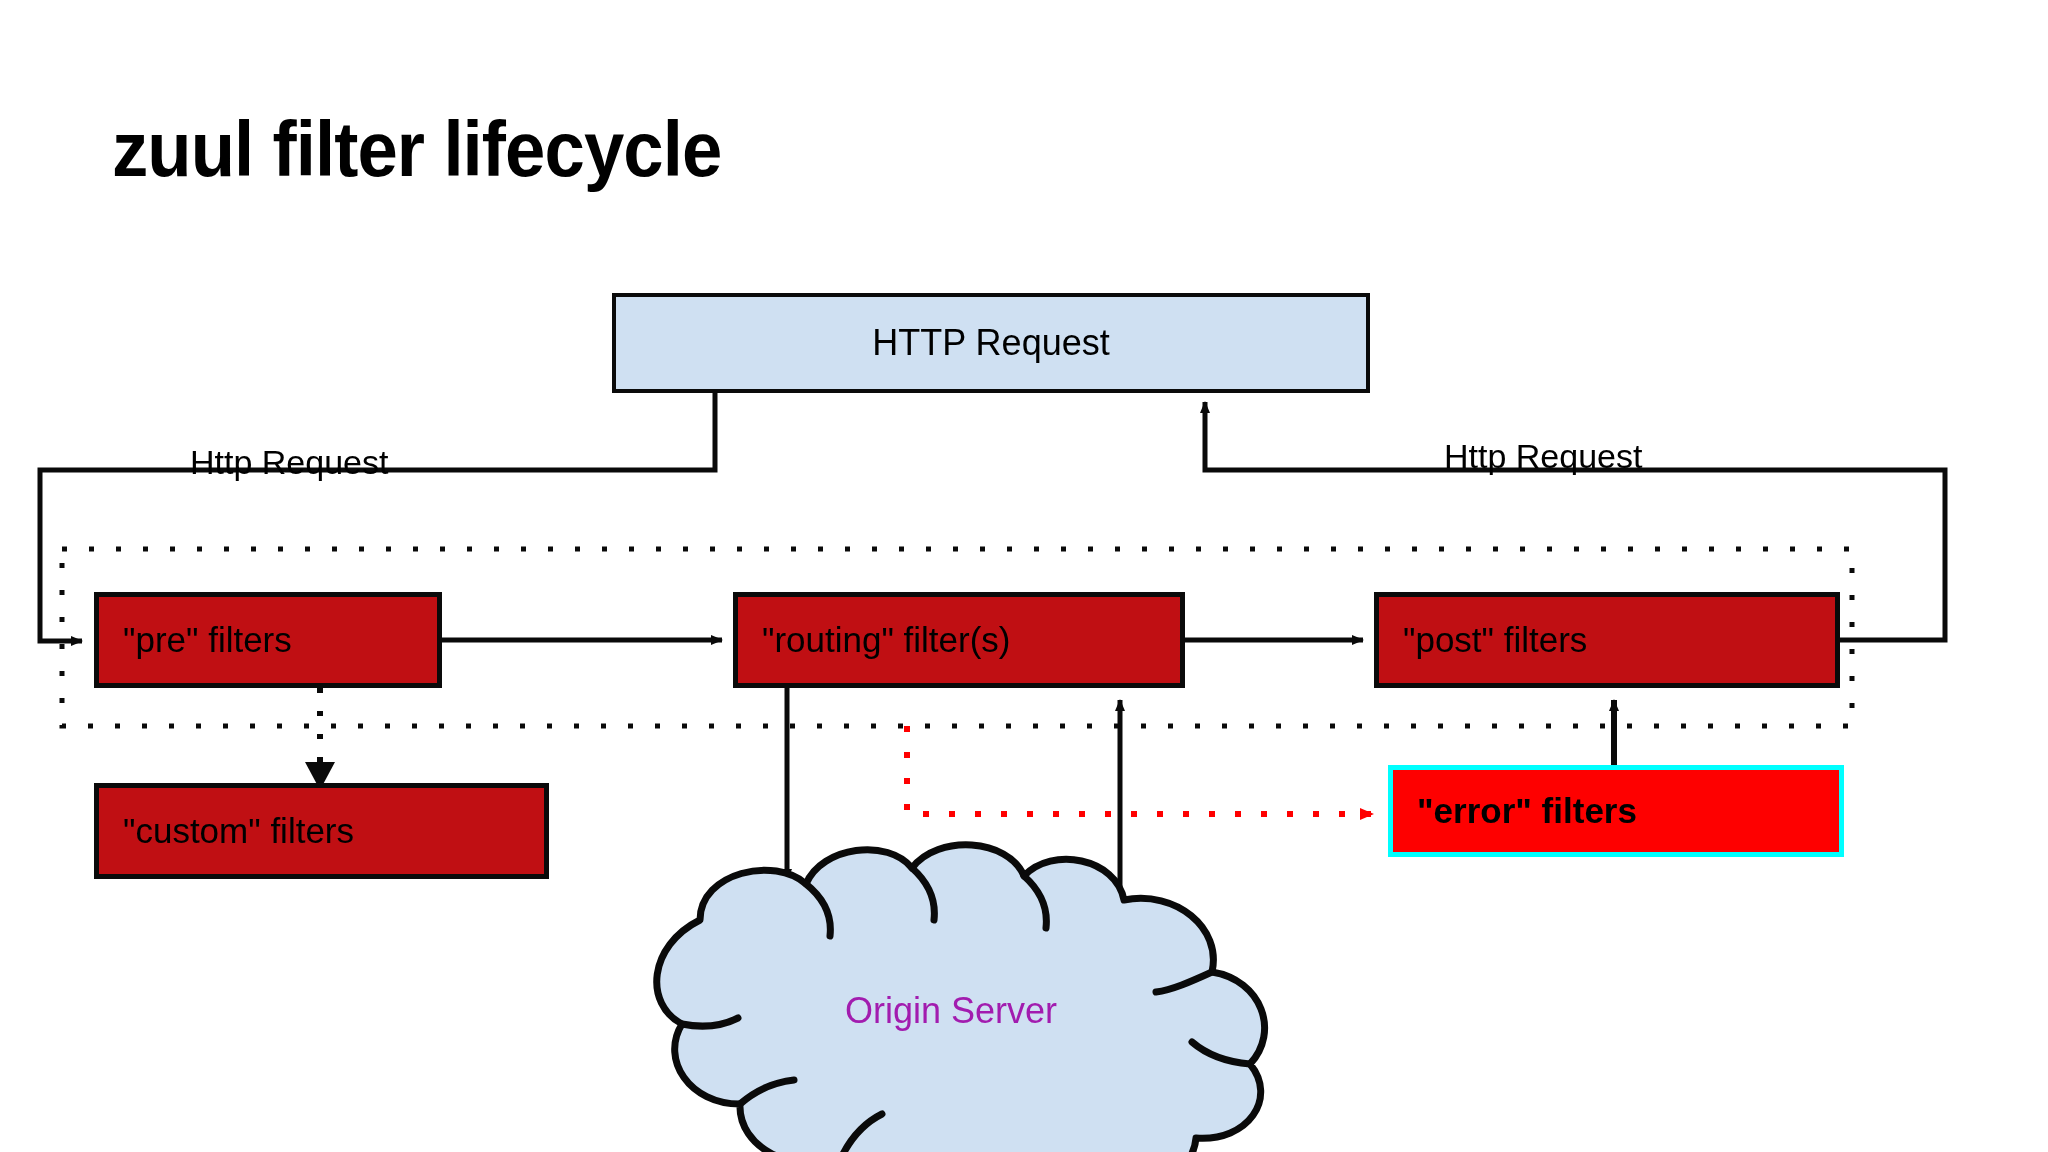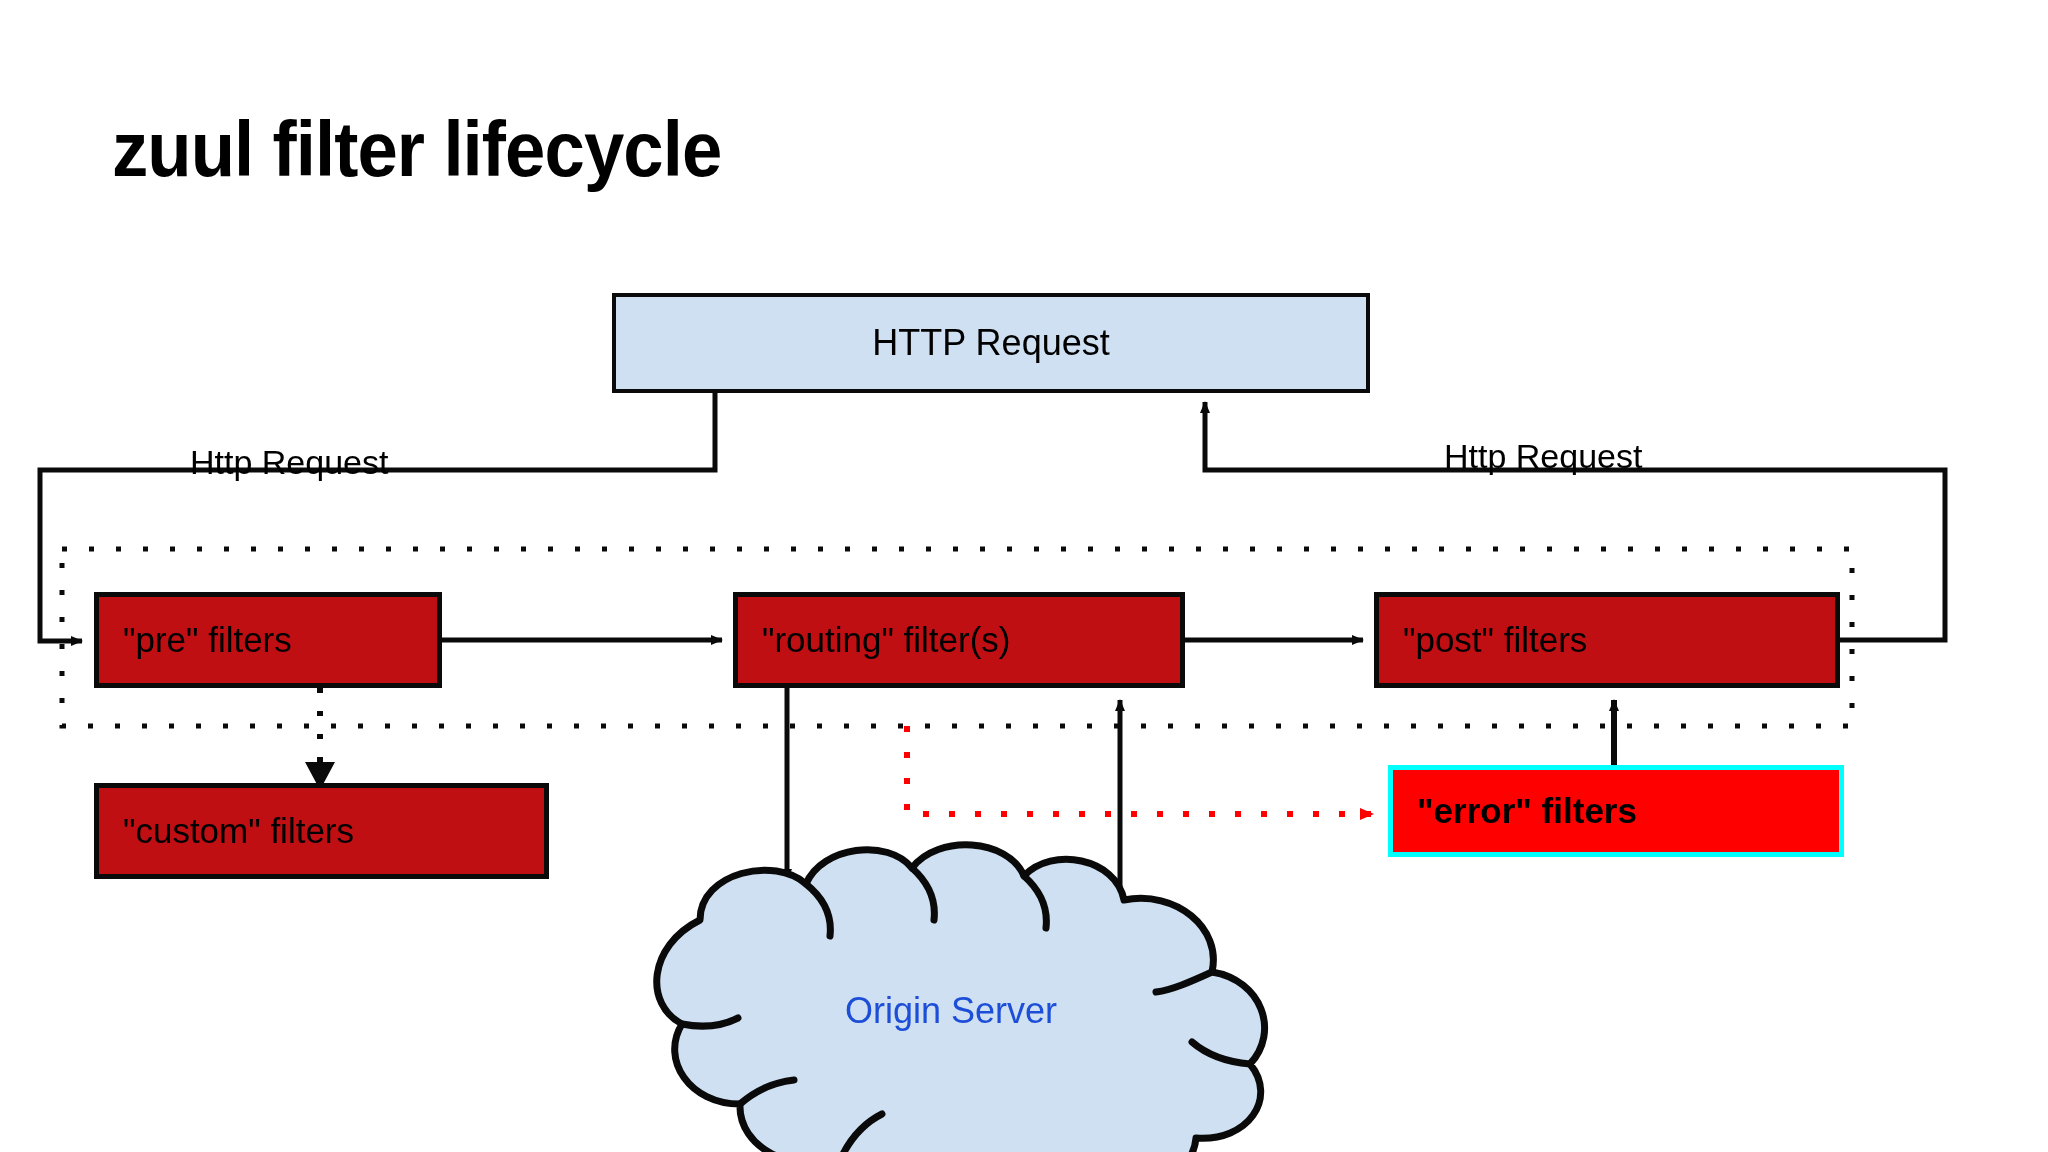--- a/index.html
+++ b/index.html
@@ -90,21 +90,21 @@
   }
   .label-req  { left: 190px;  top: 443px; }
   .label-resp { left: 1444px; top: 437px; }
   .cloud-label {
     position: absolute;
     left: 0;
     top: 990px;
     width: 2048px;
     text-align: center;
     font-size: 36px;
-    color: #1d4ed8;
+    color: #a21caf;
     pointer-events: none;
   }
   .cloud-label span { position: relative; left: -73px; }
 </style>
 </head>
 <body>
 
 <div id="stage">
 
   <div id="page-title">zuul filter lifecycle</div>

